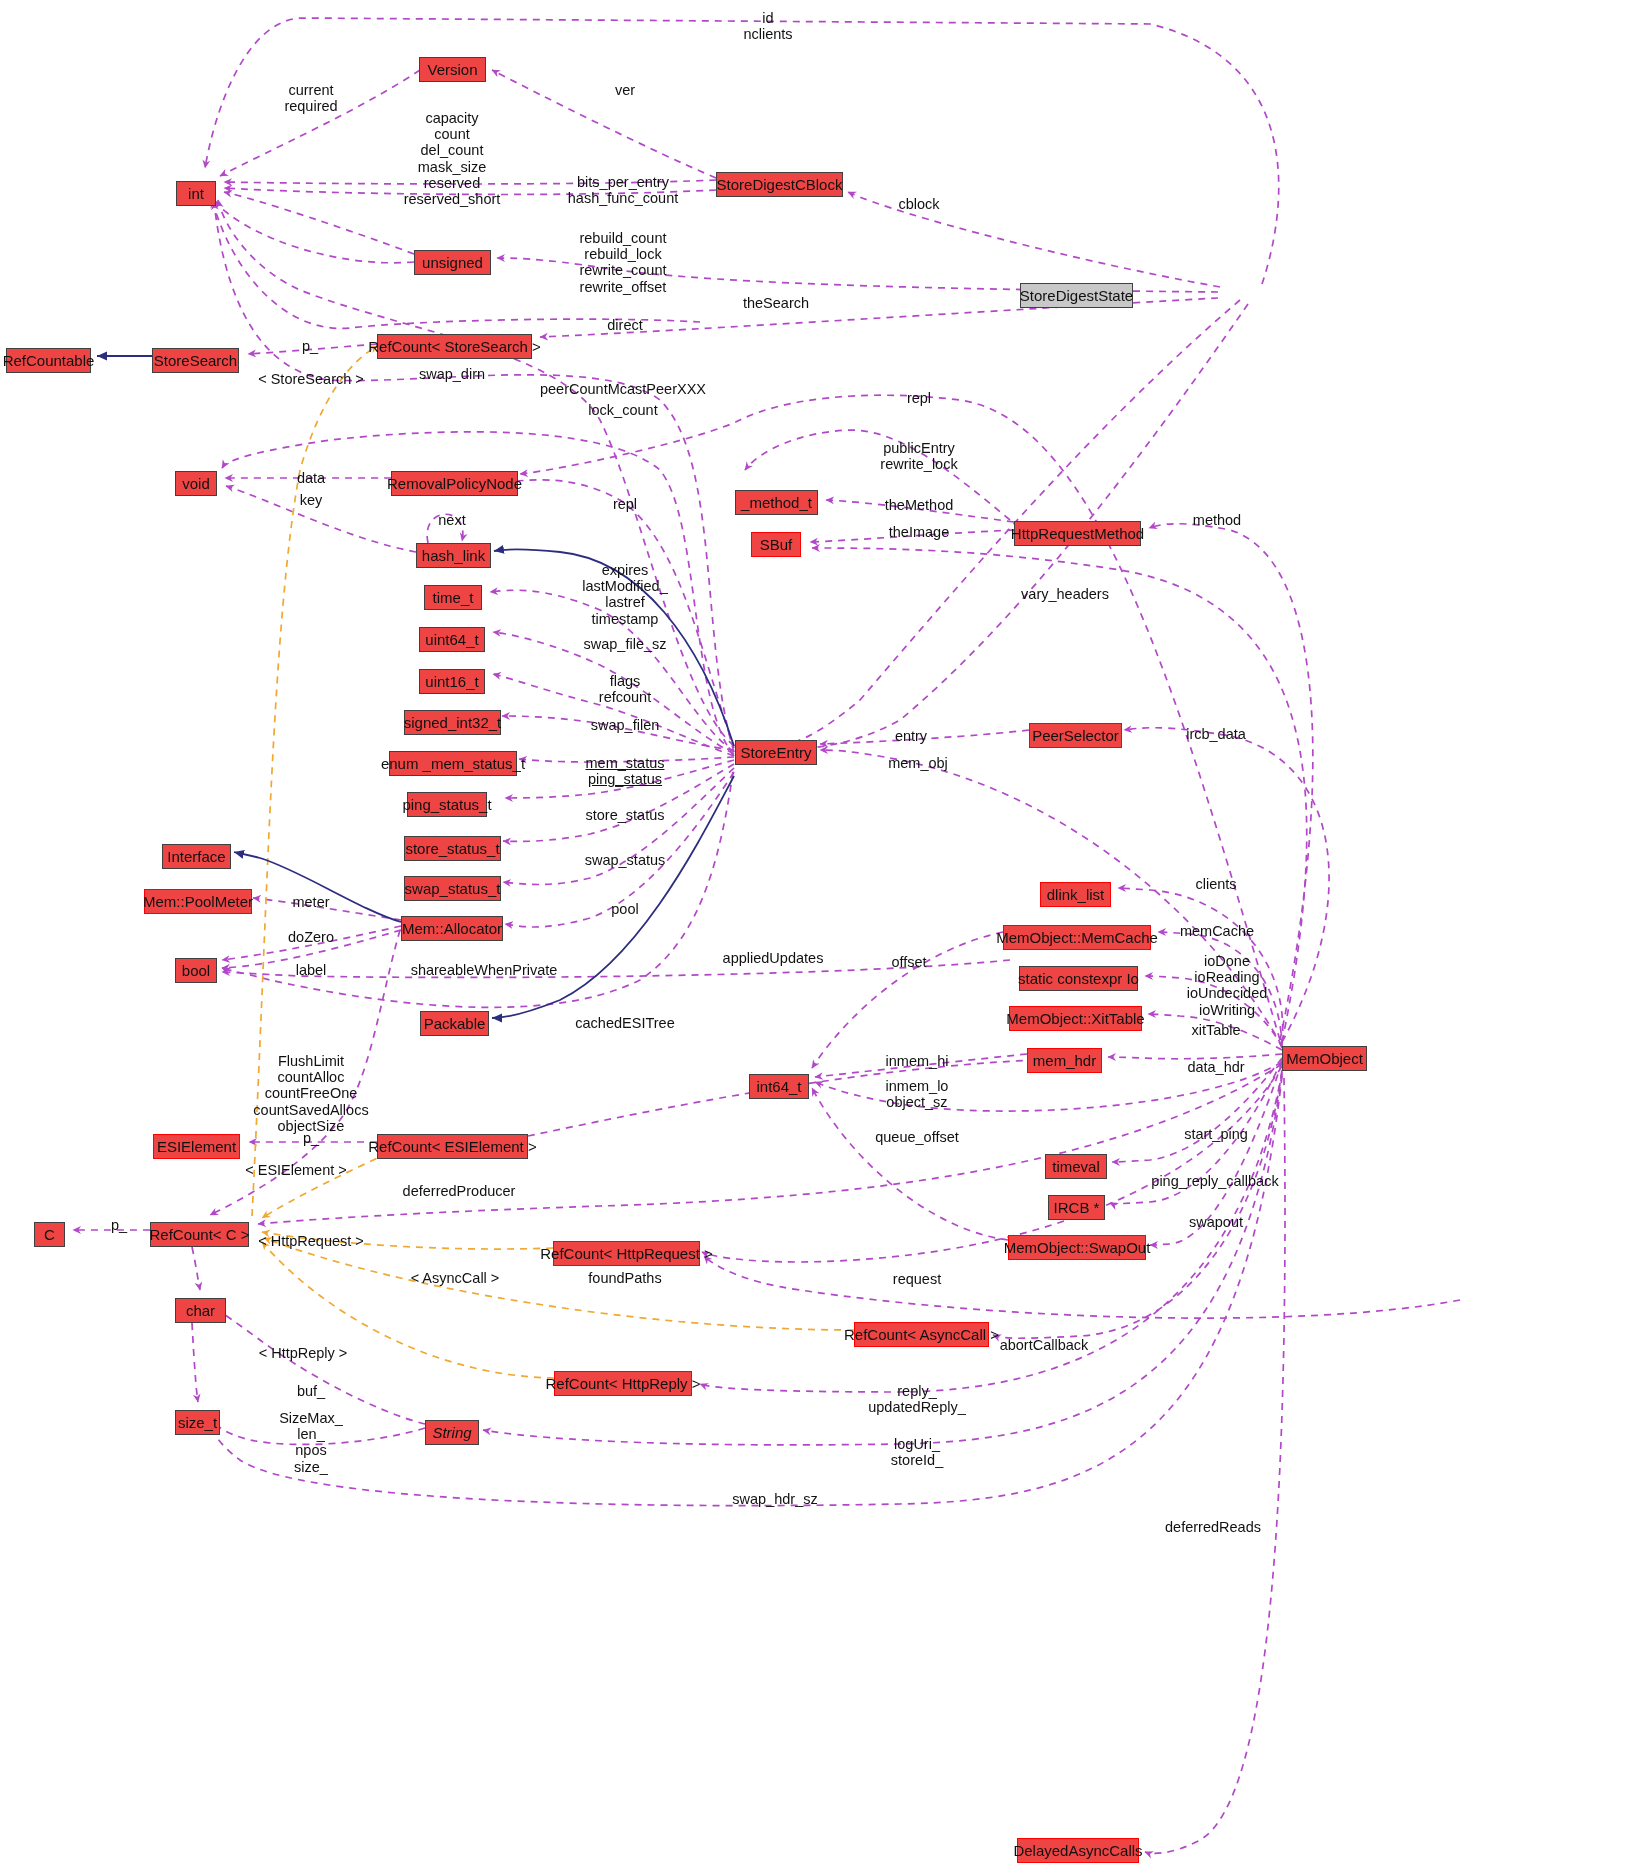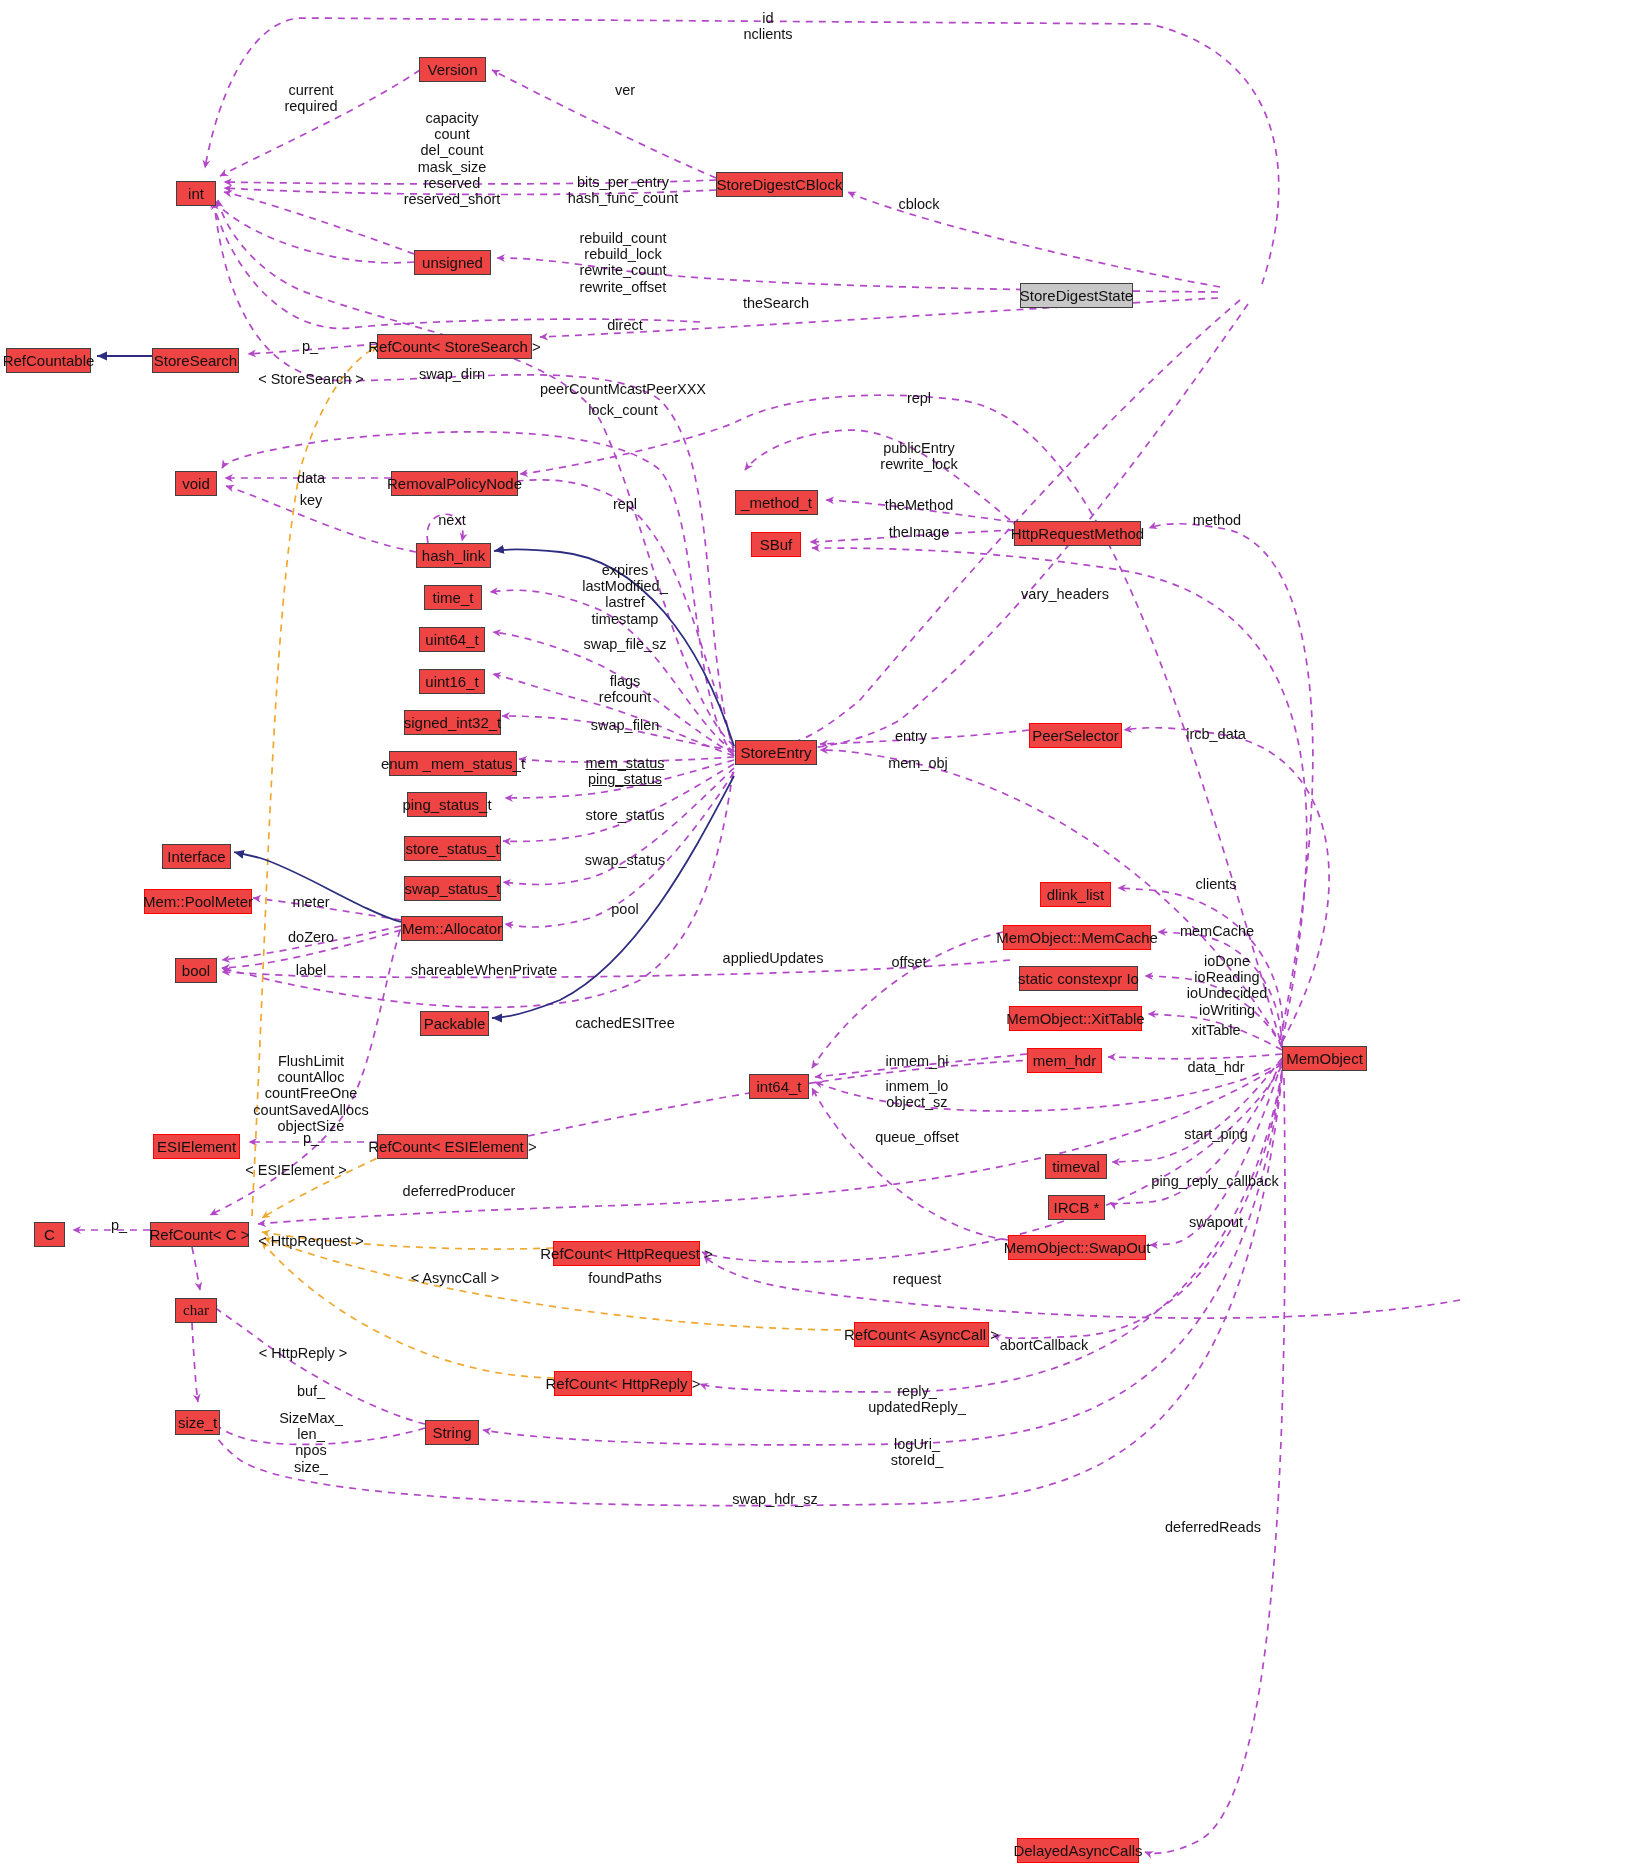--- a/index.html
+++ b/index.html
@@ -369,33 +369,33 @@
     </div>
   <div class="node plain" style="left:150px;top:1222px;width:99px;">
       <span>RefCount&lt; C &gt;</span>
     </div>
   <div class="node red" style="left:1008px;top:1235px;width:138px;">
       <span>MemObject::SwapOut</span>
     </div>
   <div class="node red" style="left:553px;top:1241px;width:147px;">
       <span>RefCount&lt; HttpRequest &gt;</span>
     </div>
-  <div class="node plain" style="left:175px;top:1298px;width:42px;font-family:Liberation Serif, serif;">
+  <div class="node plain" style="left:175px;top:1298px;width:51px;">
       <span>char</span>
     </div>
   <div class="node red" style="left:854px;top:1322px;width:135px;">
       <span>RefCount&lt; AsyncCall &gt;</span>
     </div>
   <div class="node red" style="left:554px;top:1371px;width:138px;">
       <span>RefCount&lt; HttpReply &gt;</span>
     </div>
   <div class="node plain" style="left:175px;top:1410px;width:45px;">
       <span>size_t</span>
     </div>
-  <div class="node plain" style="left:425px;top:1420px;width:54px;">
+  <div class="node plain" style="left:425px;top:1420px;width:54px;font-style:italic;">
       <span>String</span>
     </div>
   <div class="node red" style="left:1017px;top:1838px;width:122px;">
       <span>DelayedAsyncCalls</span>
     </div>
 
   <div class="elabel" style="left:768px;top:10px;">id
 nclients</div>
   <div class="elabel" style="left:311px;top:82px;">current
 required</div>

